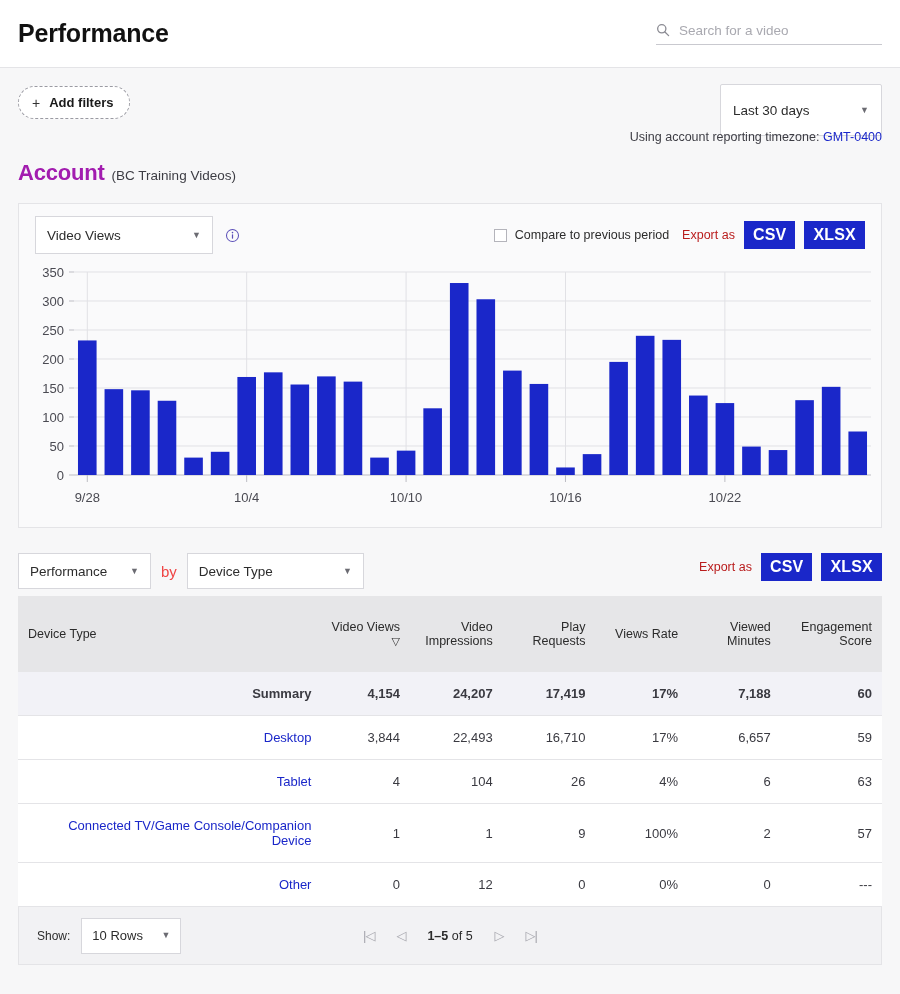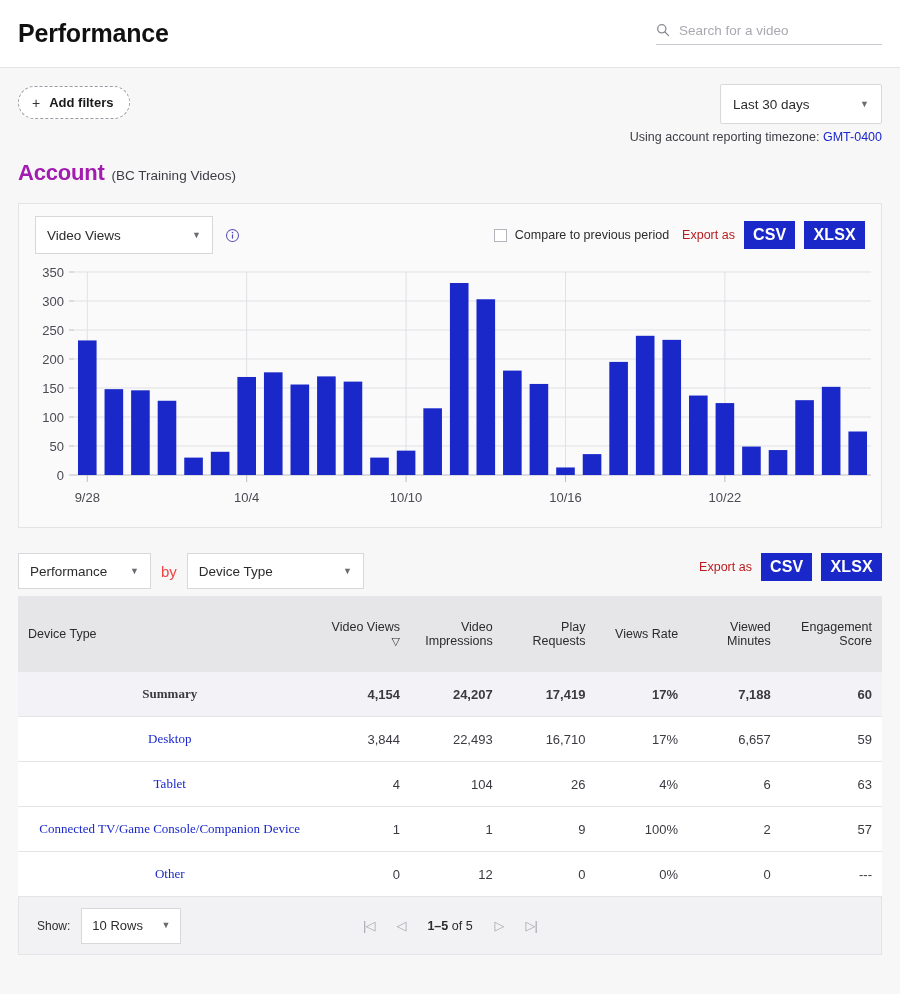--- a/index.html
+++ b/index.html
@@ -36,21 +36,21 @@
   .filterbar { padding: 18px 18px 0 18px; position: relative; height: 88px; }
   .add-filters {
     display: inline-flex; align-items: center; gap: 9px;
     border: 1px dashed #9a9aa2; border-radius: 20px;
     background: #ffffff; padding: 8px 16px 8px 13px;
     font-size: 13px; font-weight: 700; color: #1a1a1a; cursor: pointer;
   }
   .plus-icon { font-size: 14px; font-weight: 400; line-height: 1; color:#333; }
   .range-select {
     position: absolute; right: 18px; top: 16px;
-    width: 162px; height: 40px; background: #fff;
+    width: 162px; height: 52px; background: #fff;
     border: 1px solid #d7d7dc; border-radius: 2px;
     display: flex; align-items: center; justify-content: space-between;
     padding: 0 12px; font-size: 13.5px; color: #2c2c2c; cursor: pointer;
   }
   .caret { font-size: 9px; color: #6b6b72; line-height: 1; }
   .tz-note {
     position: absolute; right: 18px; top: 62px;
     font-size: 12.5px; color: #3d3d44;
   }
   .tz-link { color: #1a27c9; text-decoration: none; }
@@ -111,21 +111,21 @@
     height: 76px; vertical-align: middle; padding: 6px 10px;
   }
   th.c-name { text-align: left; padding-left: 24px; width: 280px; }
   th.c-num  { text-align: right; }
   .sort-icon { font-size: 11px; }
 
   table.perf tbody td {
     font-size: 13px; color: #3a3a41; padding: 14px 10px;
     border-bottom: 1px solid #e4e4e7; vertical-align: middle;
   }
-  td.c-name { text-align: center; padding-left: 24px; font-family: Liberation Serif, serif; }
+  td.c-name { text-align: right; padding-left: 24px; }
   td.c-num { text-align: right; }
   tr.summary td { background: #f2f2f7; font-weight: 700; color: #1b1b20; }
   .row-link { color: #1a27c9; text-decoration: none; cursor: pointer; }
 
   .table-foot {
     background: #f2f2f4; border: 1px solid #e4e4e7; border-top: none;
     height: 58px; display: flex; align-items: center; padding: 0 18px; position: relative;
   }
   .show-label { font-size: 12px; color: #2c2c2c; margin-right: 11px; }
   .rows-sel {

